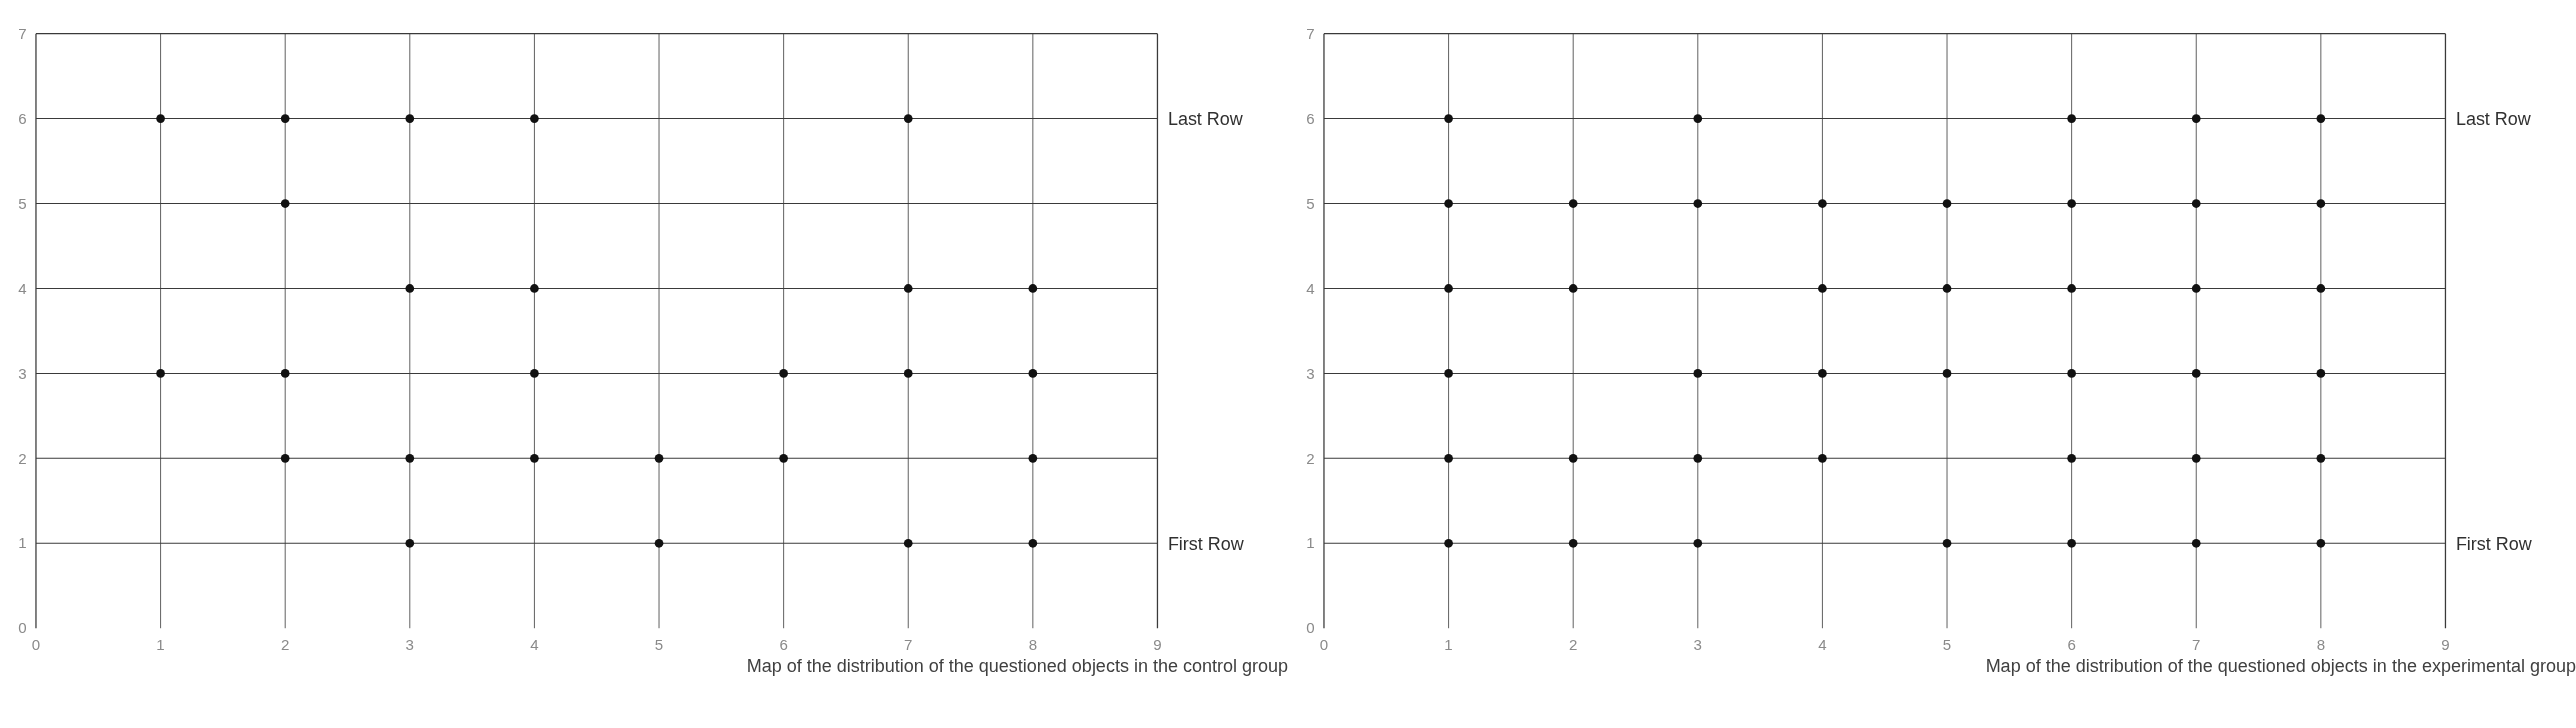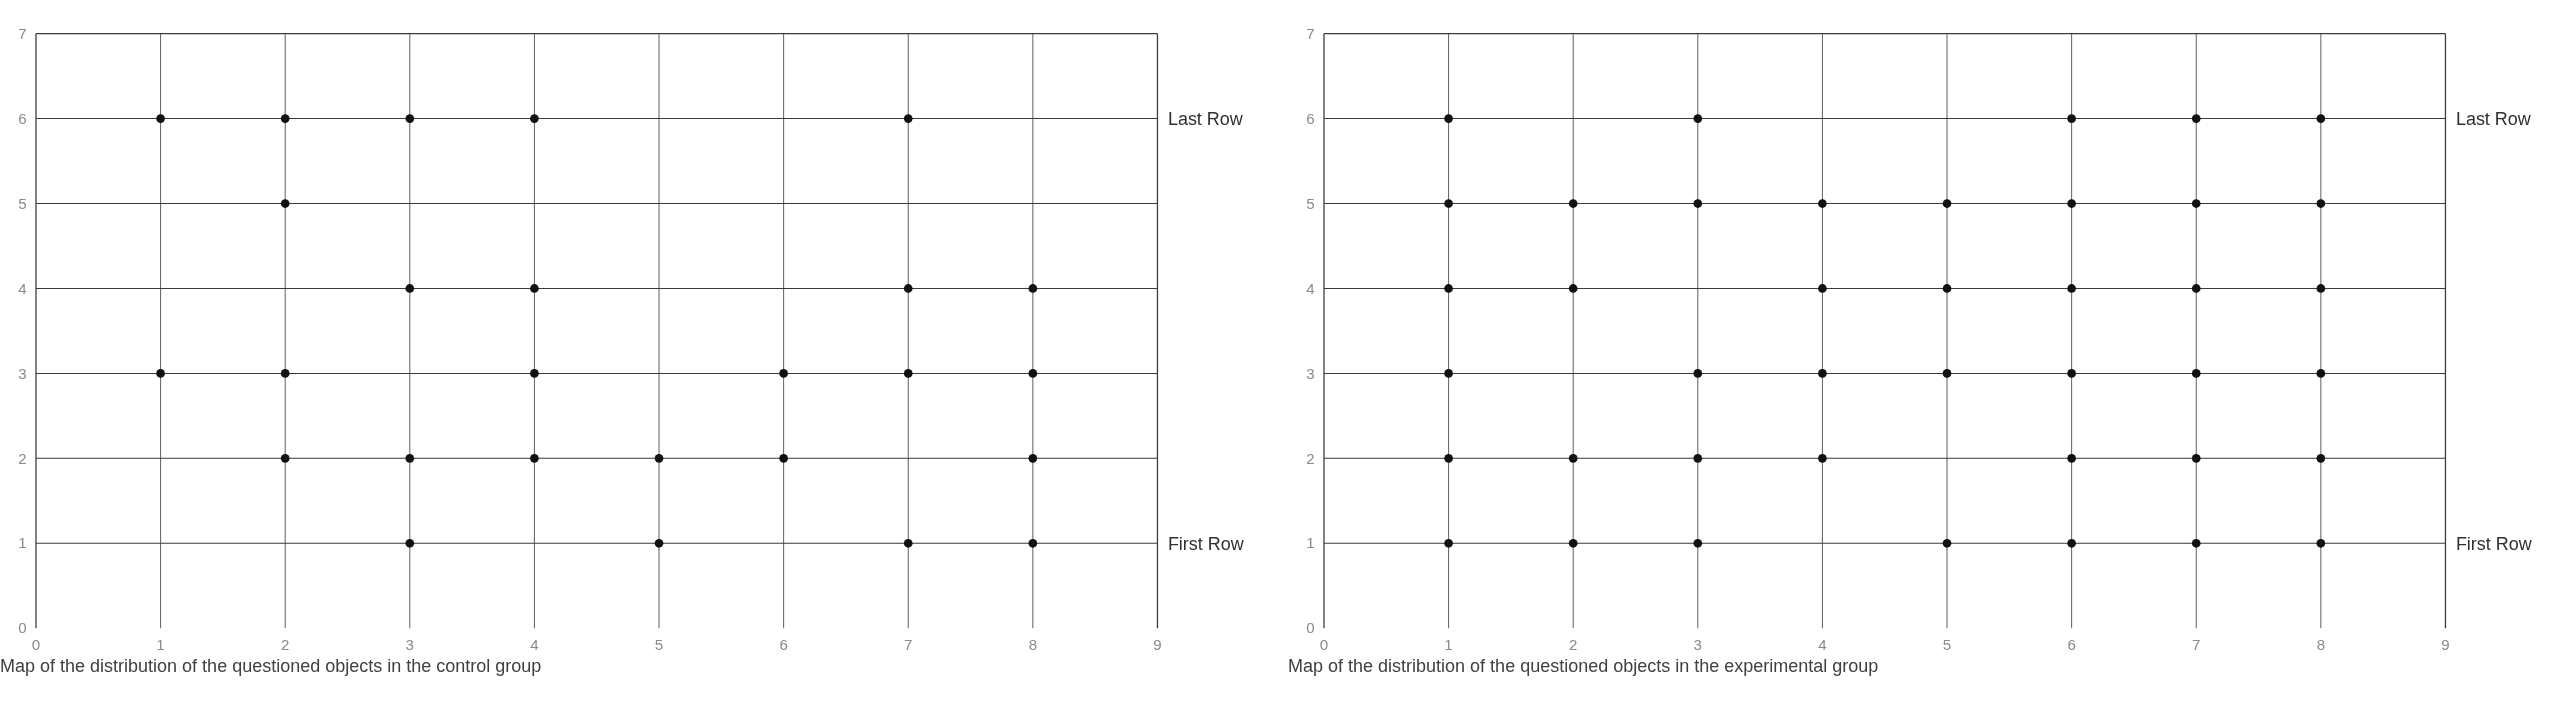--- a/index.html
+++ b/index.html
@@ -34,21 +34,21 @@
     top: 0;
     width: 1288px;
     height: 728px;
     display: block;
   }
 
   .axis-caption {
     position: absolute;
     left: 0;
     width: 1288px;
-    text-align: left;
+    text-align: right;
     font-size: 18px;
     color: #404040;
     font-family: "Liberation Sans", sans-serif;
     white-space: nowrap;
   }
   .panel-left .axis-caption  { top: 656px; }
   .panel-right .axis-caption { top: 656px; }
 </style>
 </head>
 <body>

